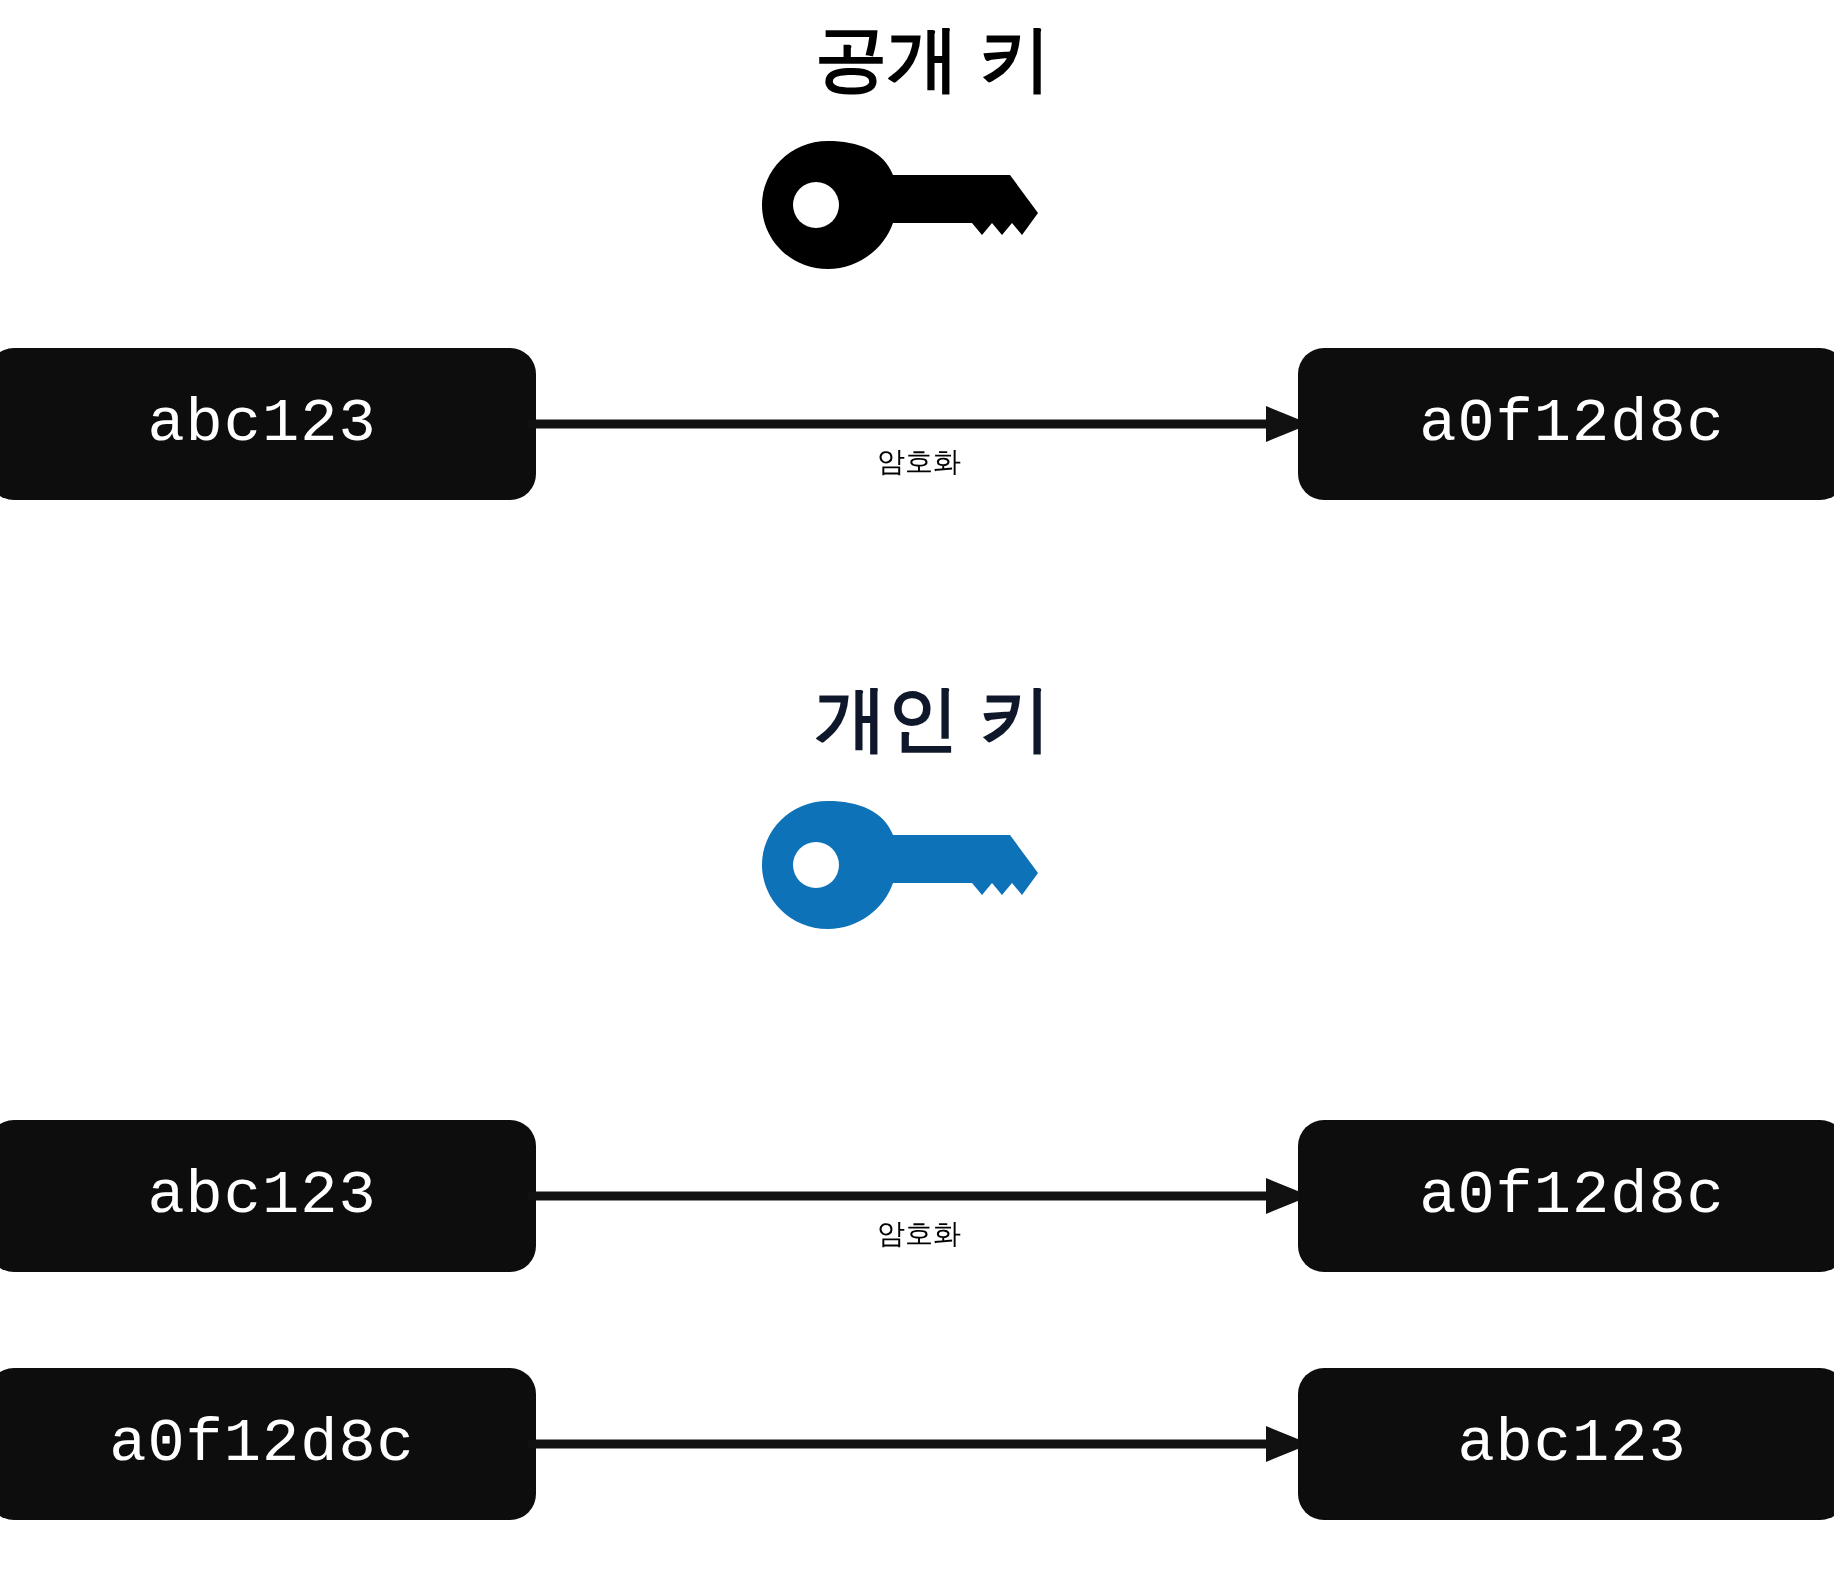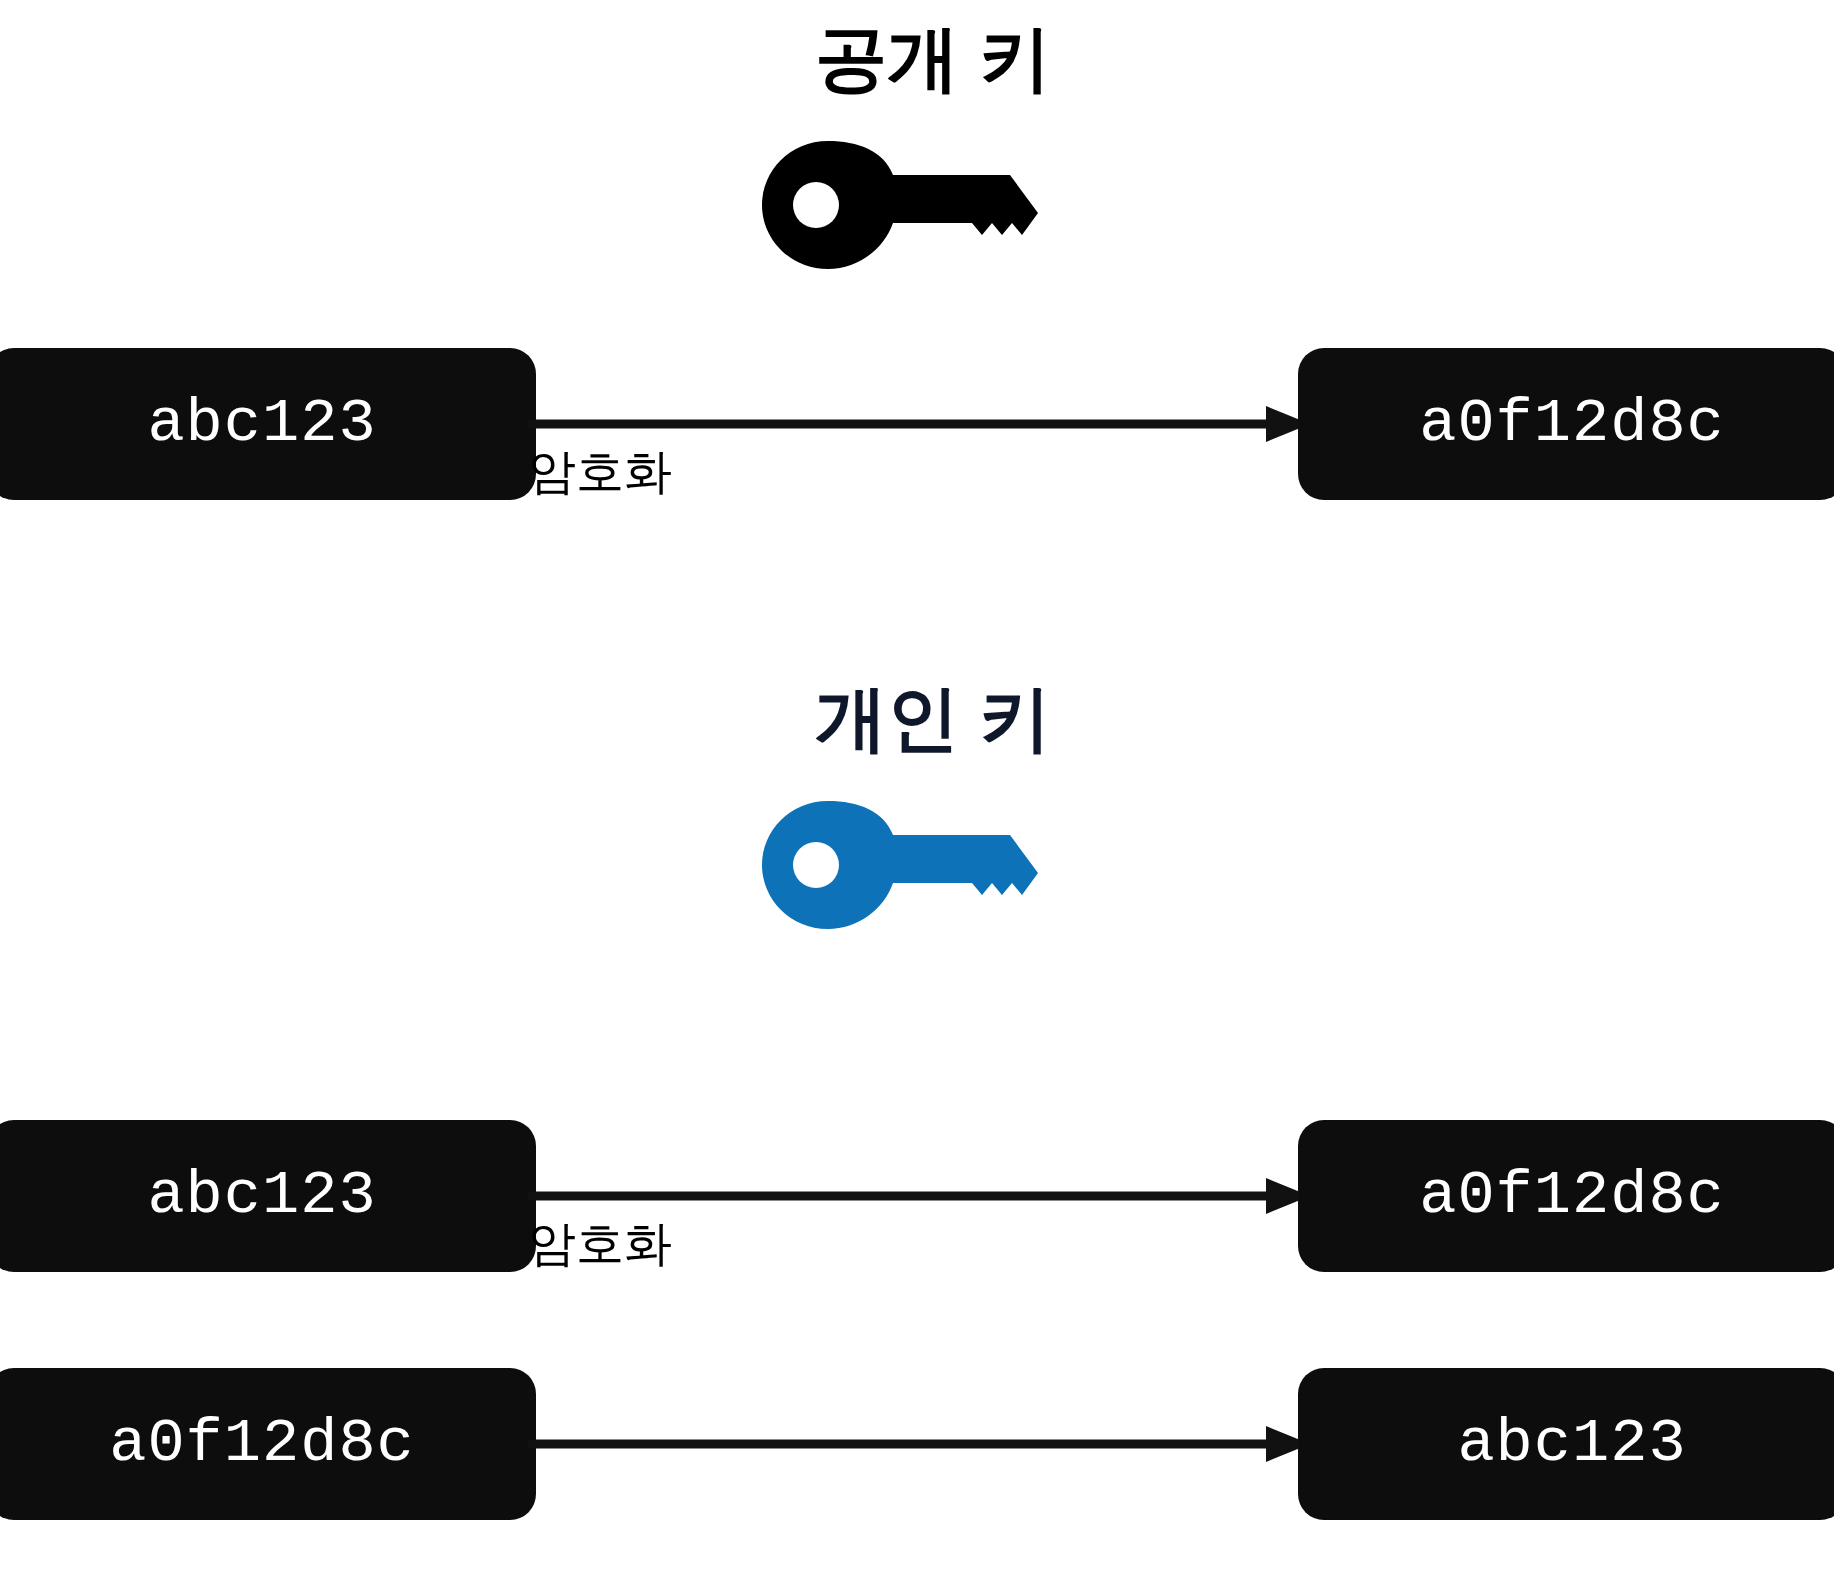--- a/index.html
+++ b/index.html
@@ -83,22 +83,23 @@
   }
   .arrow-r1 { top: 404px; }
   .arrow-r2 { top: 1176px; }
   .arrow-r3 { top: 1424px; }
 
   
   .arrow-label {
     position: absolute;
     left: 528px;
     width: 782px;
+    text-align: center;
     font-family: "Liberation Sans", sans-serif;
-    font-size: 48px;
+    font-size: 28px;
     line-height: 1;
     color: #000000;
     white-space: nowrap;
   }
   .label-r1 { top: 448px; }
   .label-r2 { top: 1220px; }
   .label-r3 { top: 1468px; }
 </style>
 </head>
 <body>

